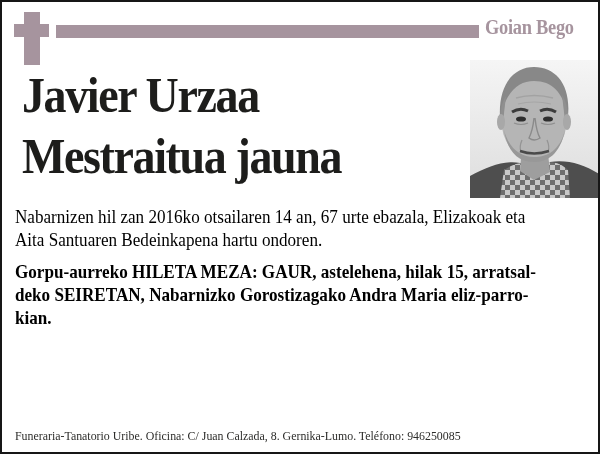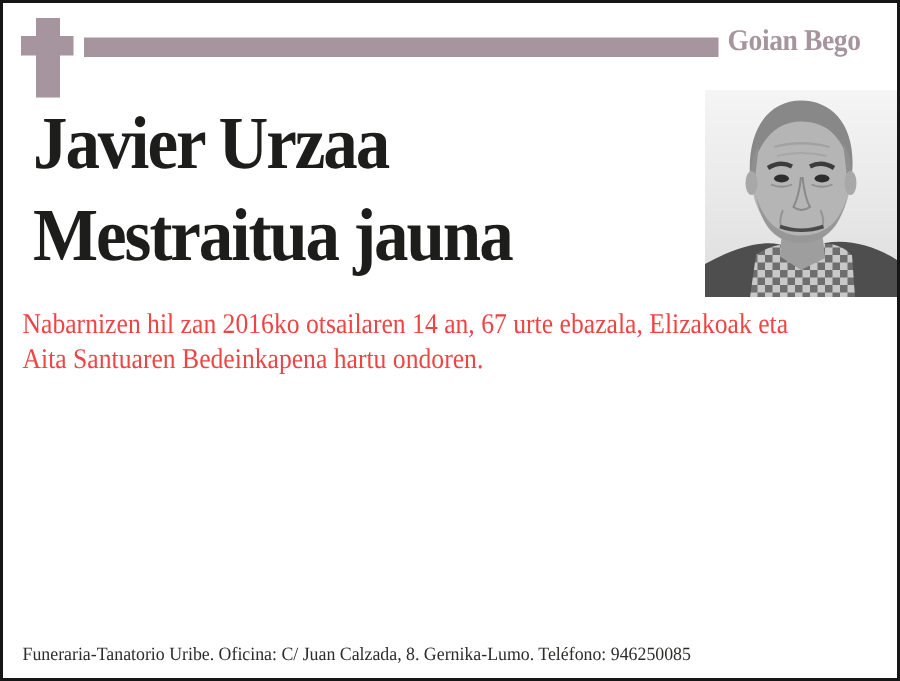--- a/index.html
+++ b/index.html
@@ -41,21 +41,21 @@
 
   
   .portrait {
     position: absolute; left: 468px; top: 58px;
     width: 129px; height: 138px;
   }
 
   
   .body-text {
     position: absolute; left: 13px; top: 203px; width: 580px;
-    font-size: 19px; line-height: 23px; color: #ef4444;
+    font-size: 19px; line-height: 23px; color: #000000;
   }
   .para { margin: 0 0 9px 0; }
   .para.bold { font-weight: bold; }
   .line {
     white-space: nowrap;
     transform: scaleX(0.90); transform-origin: 0 50%;
   }
 
   
   .footer-line {
@@ -133,17 +133,22 @@
       <ellipse cx="31" cy="62" rx="4" ry="8" fill="#a8a8a8"></ellipse>
       <ellipse cx="97" cy="62" rx="4" ry="8" fill="#a8a8a8"></ellipse>
     </svg>
   </div>
 
   <div class="body-text">
       <div class="para">
         <div class="line">Nabarnizen hil zan 2016ko otsailaren 14 an, 67 urte ebazala, Elizakoak eta</div>
         <div class="line">Aita Santuaren Bedeinkapena hartu ondoren.</div>
       </div>
+      <div class="para bold">
+        <div class="line">Gorpu-aurreko HILETA MEZA: GAUR, astelehena, hilak 15, arratsal-</div>
+        <div class="line">deko SEIRETAN, Nabarnizko Gorostizagako Andra Maria eliz-parro-</div>
+        <div class="line">kian.</div>
+      </div>
     </div>
 
   <div class="footer-line">Funeraria-Tanatorio Uribe. Oficina: C/ Juan Calzada, 8. Gernika-Lumo. Teléfono: 946250085</div>
 
 </div>
 
 </body></html>

